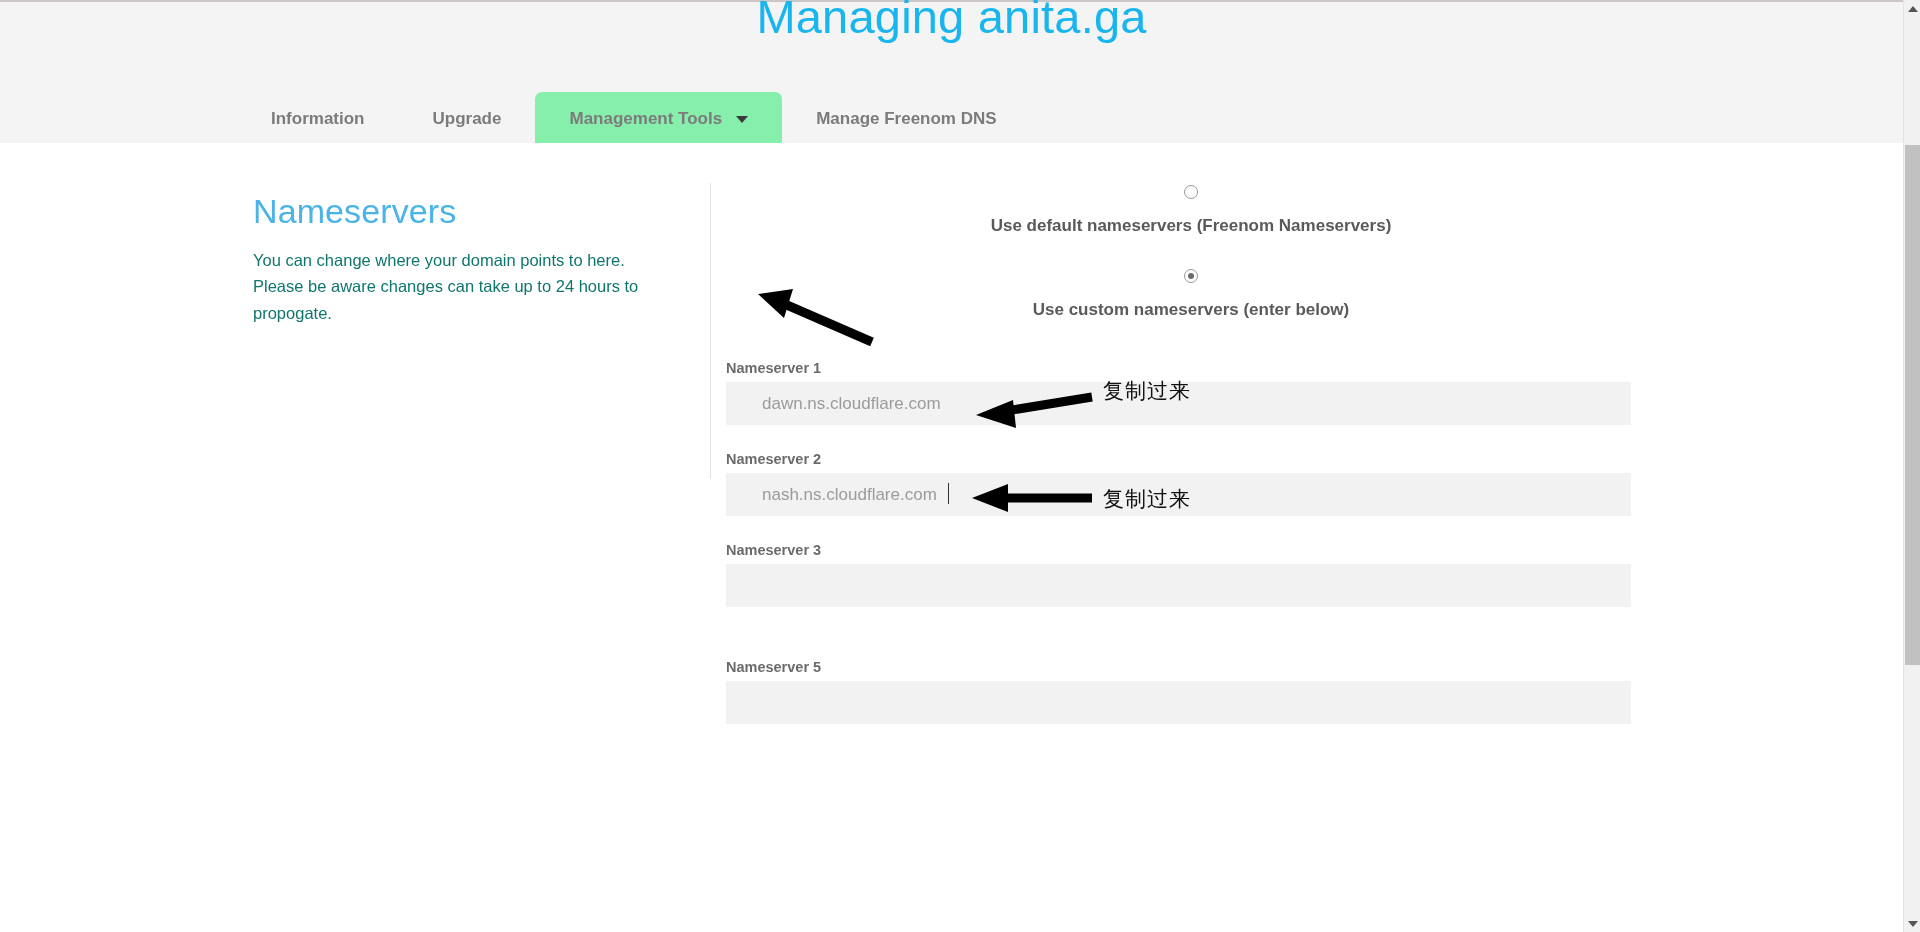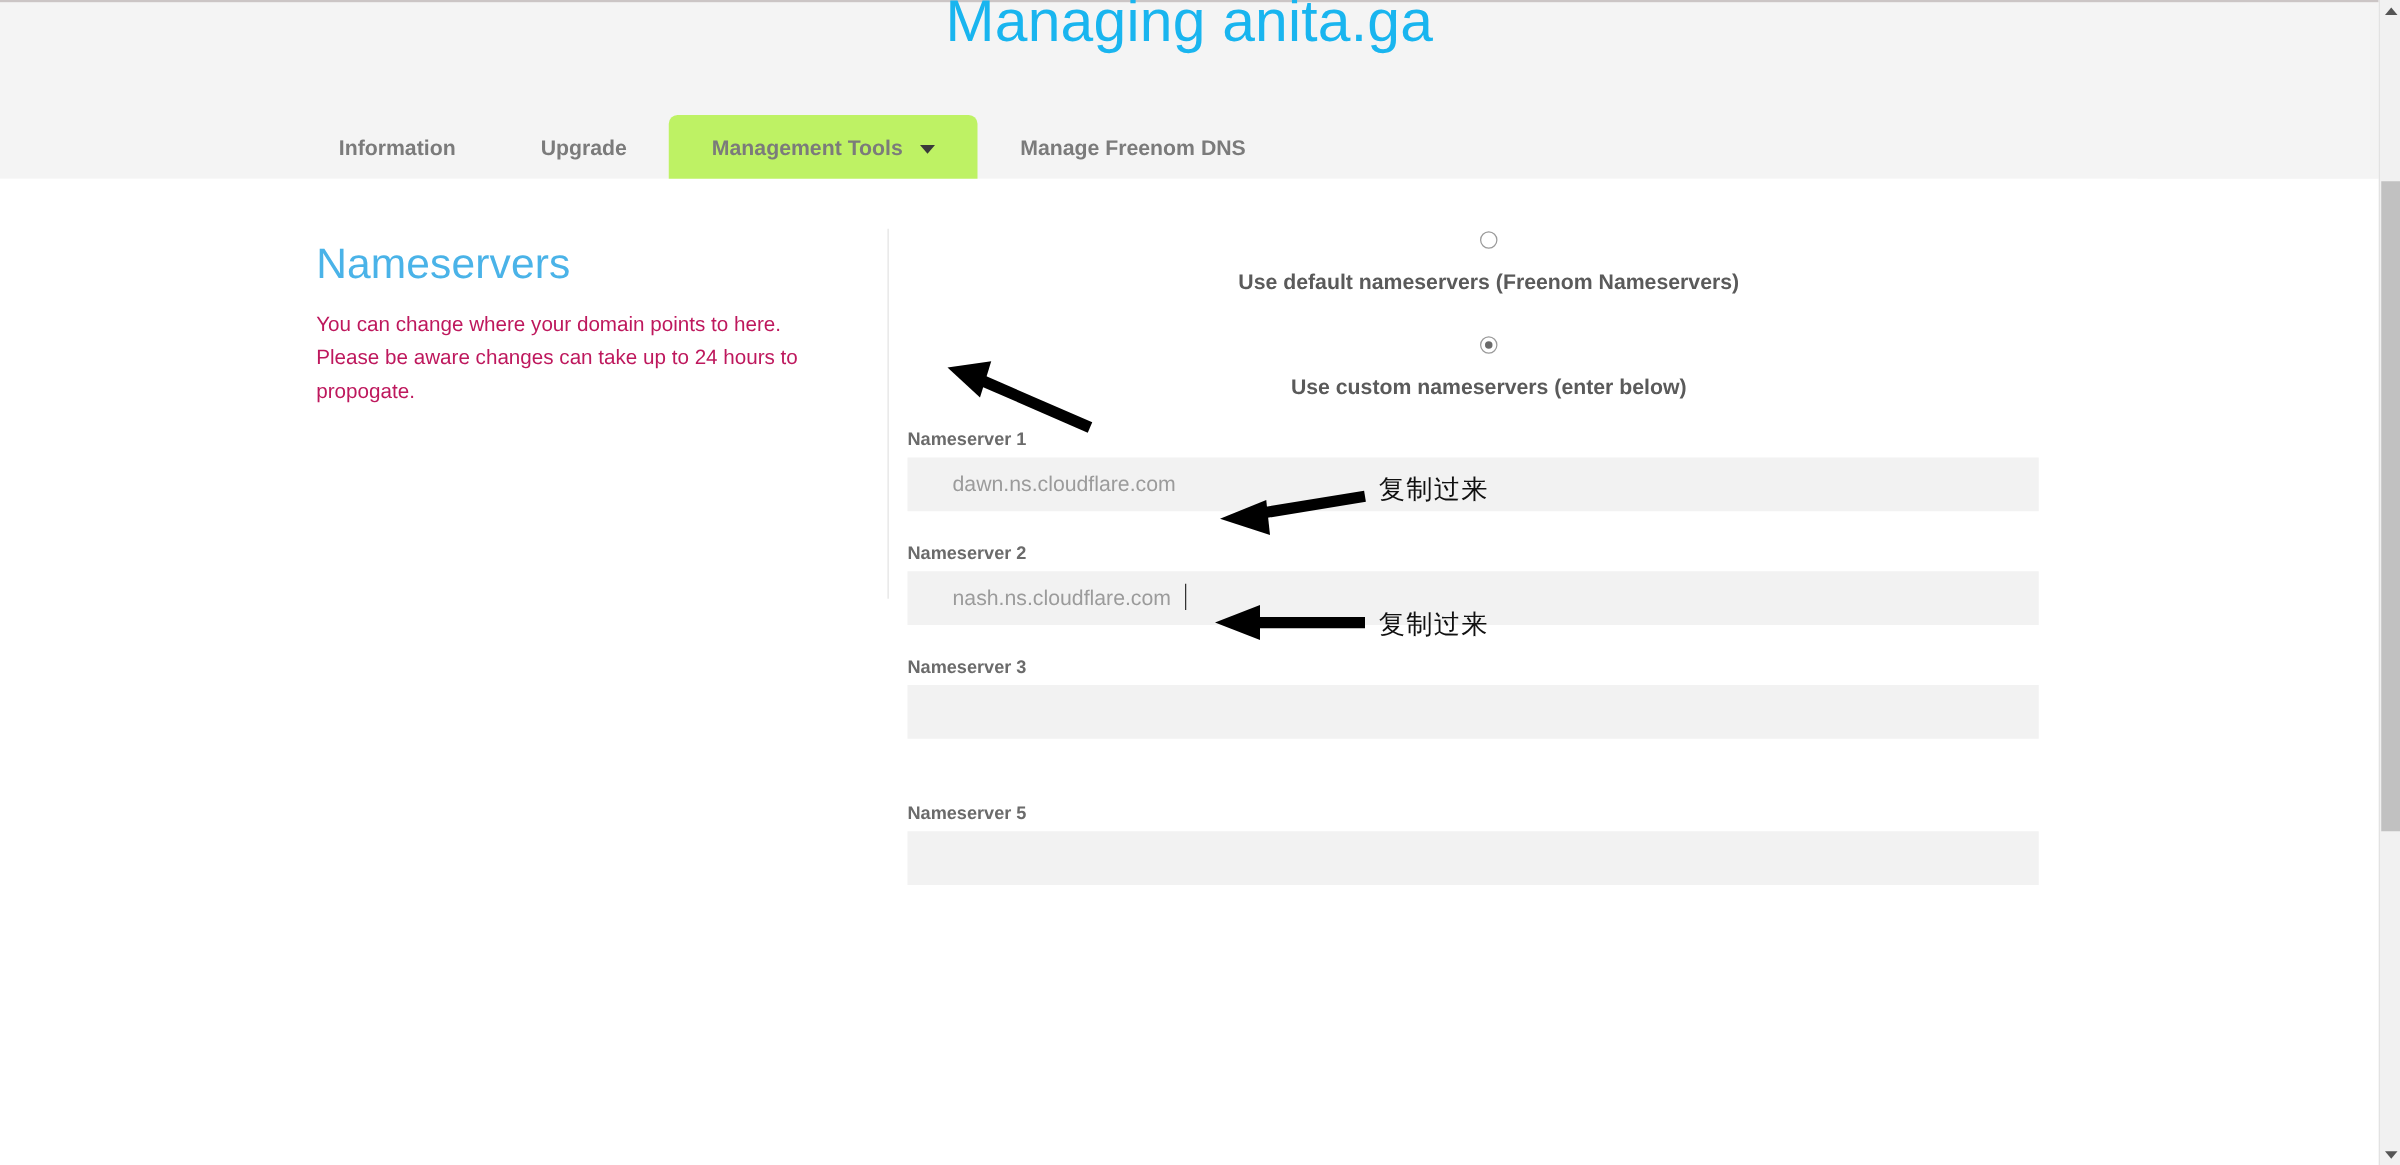--- a/index.html
+++ b/index.html
@@ -71,21 +71,21 @@
     color: #7b7b7b;
     font-weight: 700;
     white-space: nowrap;
     cursor: pointer;
     background: transparent;
     border: none;
     font-family: "Liberation Sans", sans-serif;
   }
 
   .tab.active {
-    background: #bef264;
+    background: #86efac;
     border-radius: 7px 7px 0 0;
     color: #7b7b7b;
   }
 
   .caret {
     display: inline-block;
     width: 0; height: 0;
     border-left: 6px solid transparent;
     border-right: 6px solid transparent;
     border-top: 7px solid #3a3a3a;
@@ -114,21 +114,21 @@
     font-size: 34px;
     font-weight: 300;
     color: #4ab3e8;
     line-height: 1.25;
     letter-spacing: 0.1px;
   }
 
   .section-desc {
     margin-top: 14px;
     font-size: 16.5px;
-    color: #be185d;
+    color: #0f766e;
     line-height: 1.62;
     font-weight: 400;
     width: 415px;
   }
 
   .divider {
     position: absolute;
     left: 710px;
     top: 40px;
     width: 1px;
@@ -323,21 +323,21 @@
 
   <div class="divider"></div>
 
   <div class="right-col">
 
     <div class="radio-row">
       <span class="radio"></span>
       <span class="radio-label">Use default nameservers (Freenom Nameservers)</span>
     </div>
 
-    <div class="radio-row" style="margin-bottom:24px;">
+    <div class="radio-row" style="margin-bottom:40px;">
       <span class="radio checked"></span>
       <span class="radio-label">Use custom nameservers (enter below)</span>
     </div>
 
     <div class="field-group">
       <label class="field-label">Nameserver 1</label>
       <input class="field-input" type="text" value="dawn.ns.cloudflare.com" style="">
     </div>
     <div class="field-spacer"></div>
 

